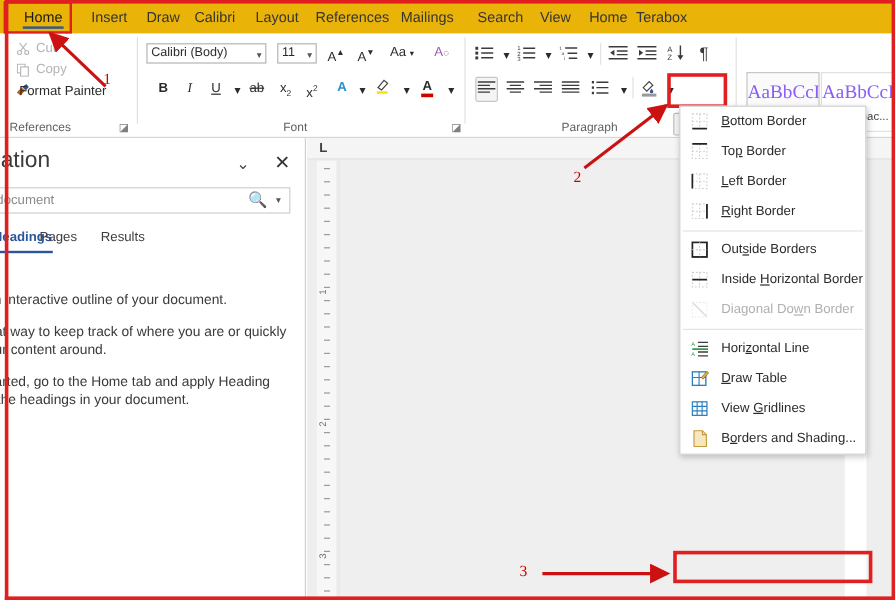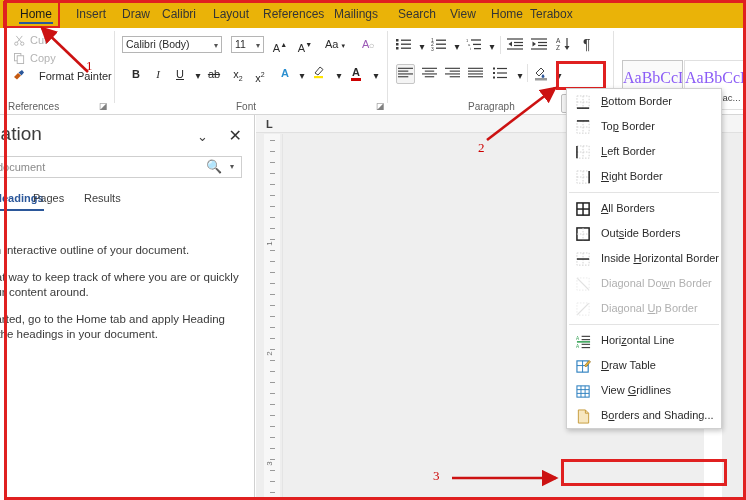--- a/index.html
+++ b/index.html
@@ -153,21 +153,21 @@
         </svg>
     </div>
     <div class="cb-item" style="left:30px; top:24px;"><span>Copy</span></div>
 
     <div class="cb-ico" style="left:13px; top:42px;">
       <svg width="12" height="12" viewBox="0 0 12 12">
           <path d="M1 7 L5 3 L8 5.5 L4 9.5 Z" fill="#c55a11"></path>
           <path d="M5.5 2.5 L9 0 L11 2.5 L8.5 5.5 Z" fill="#2b579a"></path>
         </svg>
     </div>
-    <div class="cb-item enabled" style="left:16px; top:42px;padding-left:23px;"><span>Format Painter</span></div>
+    <div class="cb-item enabled" style="left:16px; top:42px;"><span>Format Painter</span></div>
 
     <div class="grouplabel" style="left:8px;"><span>References</span></div>
     <div class="dlglauncher" style="left:99px;">◪</div>
     <div class="groupsep" style="left:114px;"></div>
 
     <div class="combo" style="left:122px; top:8px; width:100px;">
       <span>Calibri (Body)</span>
       <span class="carat">▾</span>
     </div>
     <div class="combo" style="left:231px; top:8px; width:33px;">
@@ -469,41 +469,32 @@
           </svg></span><span><u>L</u>eft Border</span></div>
       <div class="mi"><span class="mico"><svg width="15" height="15" viewBox="0 0 16 16">
             <rect x="1" y="1" width="13" height="13" fill="none" stroke="#cfcfcf" stroke-width="1" stroke-dasharray="1.6 1.6"></rect>
             <line x1="7.5" y1="1" x2="7.5" y2="14" stroke="#cfcfcf" stroke-width="1" stroke-dasharray="1.6 1.6"></line>
             <line x1="1" y1="7.5" x2="14" y2="7.5" stroke="#cfcfcf" stroke-width="1" stroke-dasharray="1.6 1.6"></line>
             <line x1="14" y1="1" x2="14" y2="14" stroke="#222" stroke-width="1.6"></line>
           </svg></span><span><u>R</u>ight Border</span></div>
       <div class="msep"></div>
       <div class="mi"><span class="mico"><svg width="15" height="15" viewBox="0 0 16 16">
             <rect x="1" y="1" width="13" height="13" fill="none" stroke="#222" stroke-width="1.6"></rect>
-            <line x1="7.5" y1="1" x2="7.5" y2="14" stroke="#222" stroke-width="1.6"></line>
-            <line x1="1" y1="7.5" x2="14" y2="7.5" stroke="#222" stroke-width="1.6"></line>
-          </svg></span><span><u>A</u>ll Borders</span></div>
-      <div class="mi"><span class="mico"><svg width="15" height="15" viewBox="0 0 16 16">
-            <rect x="1" y="1" width="13" height="13" fill="none" stroke="#222" stroke-width="1.6"></rect>
             <line x1="7.5" y1="1" x2="7.5" y2="14" stroke="#cfcfcf" stroke-width="1" stroke-dasharray="1.6 1.6"></line>
             <line x1="1" y1="7.5" x2="14" y2="7.5" stroke="#cfcfcf" stroke-width="1" stroke-dasharray="1.6 1.6"></line>
           </svg></span><span>Out<u>s</u>ide Borders</span></div>
       <div class="mi"><span class="mico"><svg width="15" height="15" viewBox="0 0 16 16">
             <rect x="1" y="1" width="13" height="13" fill="none" stroke="#cfcfcf" stroke-width="1" stroke-dasharray="1.6 1.6"></rect>
             <line x1="7.5" y1="1" x2="7.5" y2="14" stroke="#cfcfcf" stroke-width="1" stroke-dasharray="1.6 1.6"></line>
             <line x1="1" y1="7.5" x2="14" y2="7.5" stroke="#222" stroke-width="1.6"></line>
           </svg></span><span>Inside <u>H</u>orizontal Border</span></div>
       <div class="mi disabled"><span class="mico" style="opacity: 0.45;"><svg width="15" height="15" viewBox="0 0 16 16">
             <rect x="1" y="1" width="13" height="13" fill="none" stroke="#cfcfcf" stroke-width="1" stroke-dasharray="1.6 1.6"></rect>
             <line x1="1.5" y1="1.5" x2="13.5" y2="13.5" stroke="#bbb" stroke-width="1.4"></line>
           </svg></span><span>Diagonal Do<u>w</u>n Border</span></div>
-      <div class="mi disabled"><span class="mico" style="opacity: 0.45;"><svg width="15" height="15" viewBox="0 0 16 16">
-            <rect x="1" y="1" width="13" height="13" fill="none" stroke="#cfcfcf" stroke-width="1" stroke-dasharray="1.6 1.6"></rect>
-            <line x1="1.5" y1="13.5" x2="13.5" y2="1.5" stroke="#bbb" stroke-width="1.4"></line>
-          </svg></span><span>Diagonal <u>U</u>p Border</span></div>
       <div class="msep"></div>
       <div class="mi"><span class="mico"><svg width="15" height="15" viewBox="0 0 16 16">
             <text x="0" y="6" font-size="5" fill="#2e9e4f" font-family="sans-serif">A</text>
             <text x="0" y="14.5" font-size="5" fill="#2e9e4f" font-family="sans-serif">A</text>
             <g stroke="#3b3b3b" stroke-width="1.2">
               <line x1="6" y1="2.5" x2="15" y2="2.5"></line>
               <line x1="6" y1="6" x2="15" y2="6"></line>
               <line x1="6" y1="11" x2="15" y2="11"></line>
               <line x1="6" y1="14.5" x2="15" y2="14.5"></line>
             </g>

